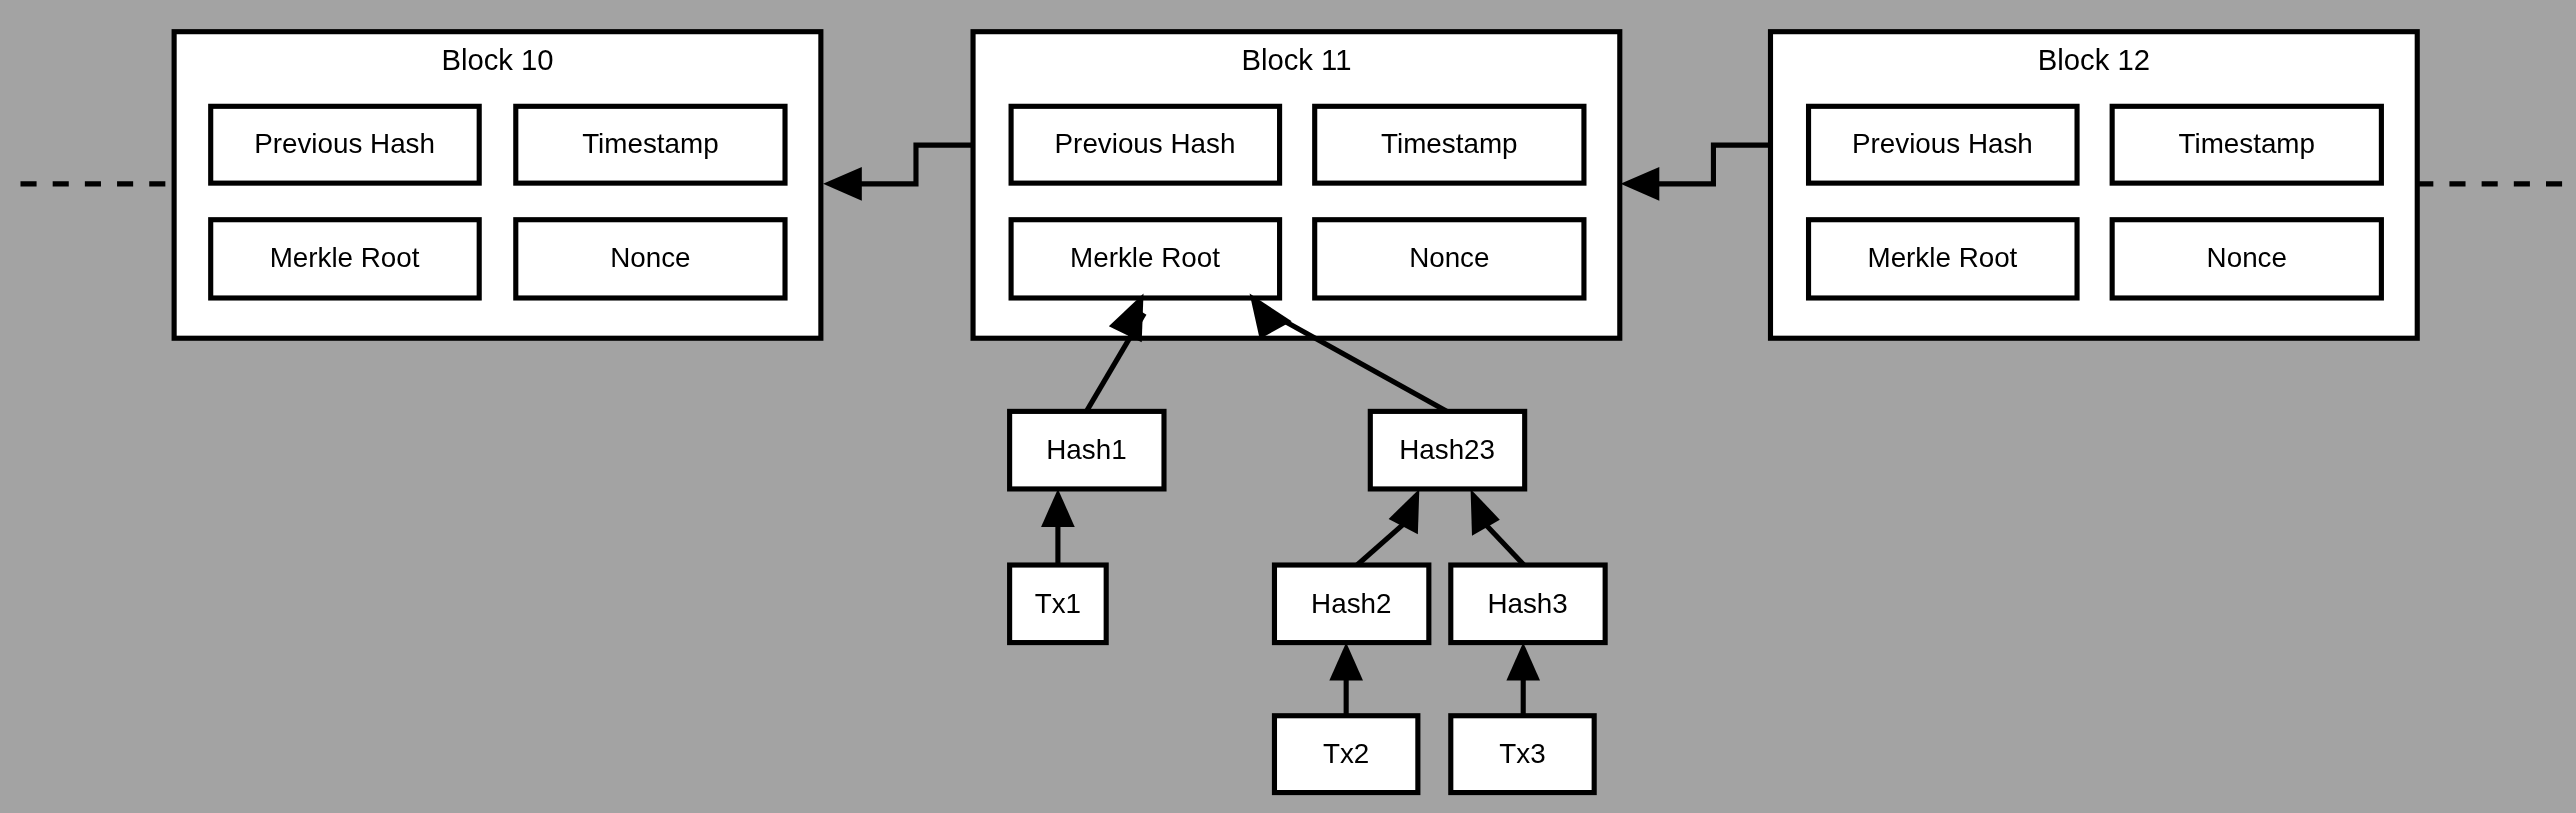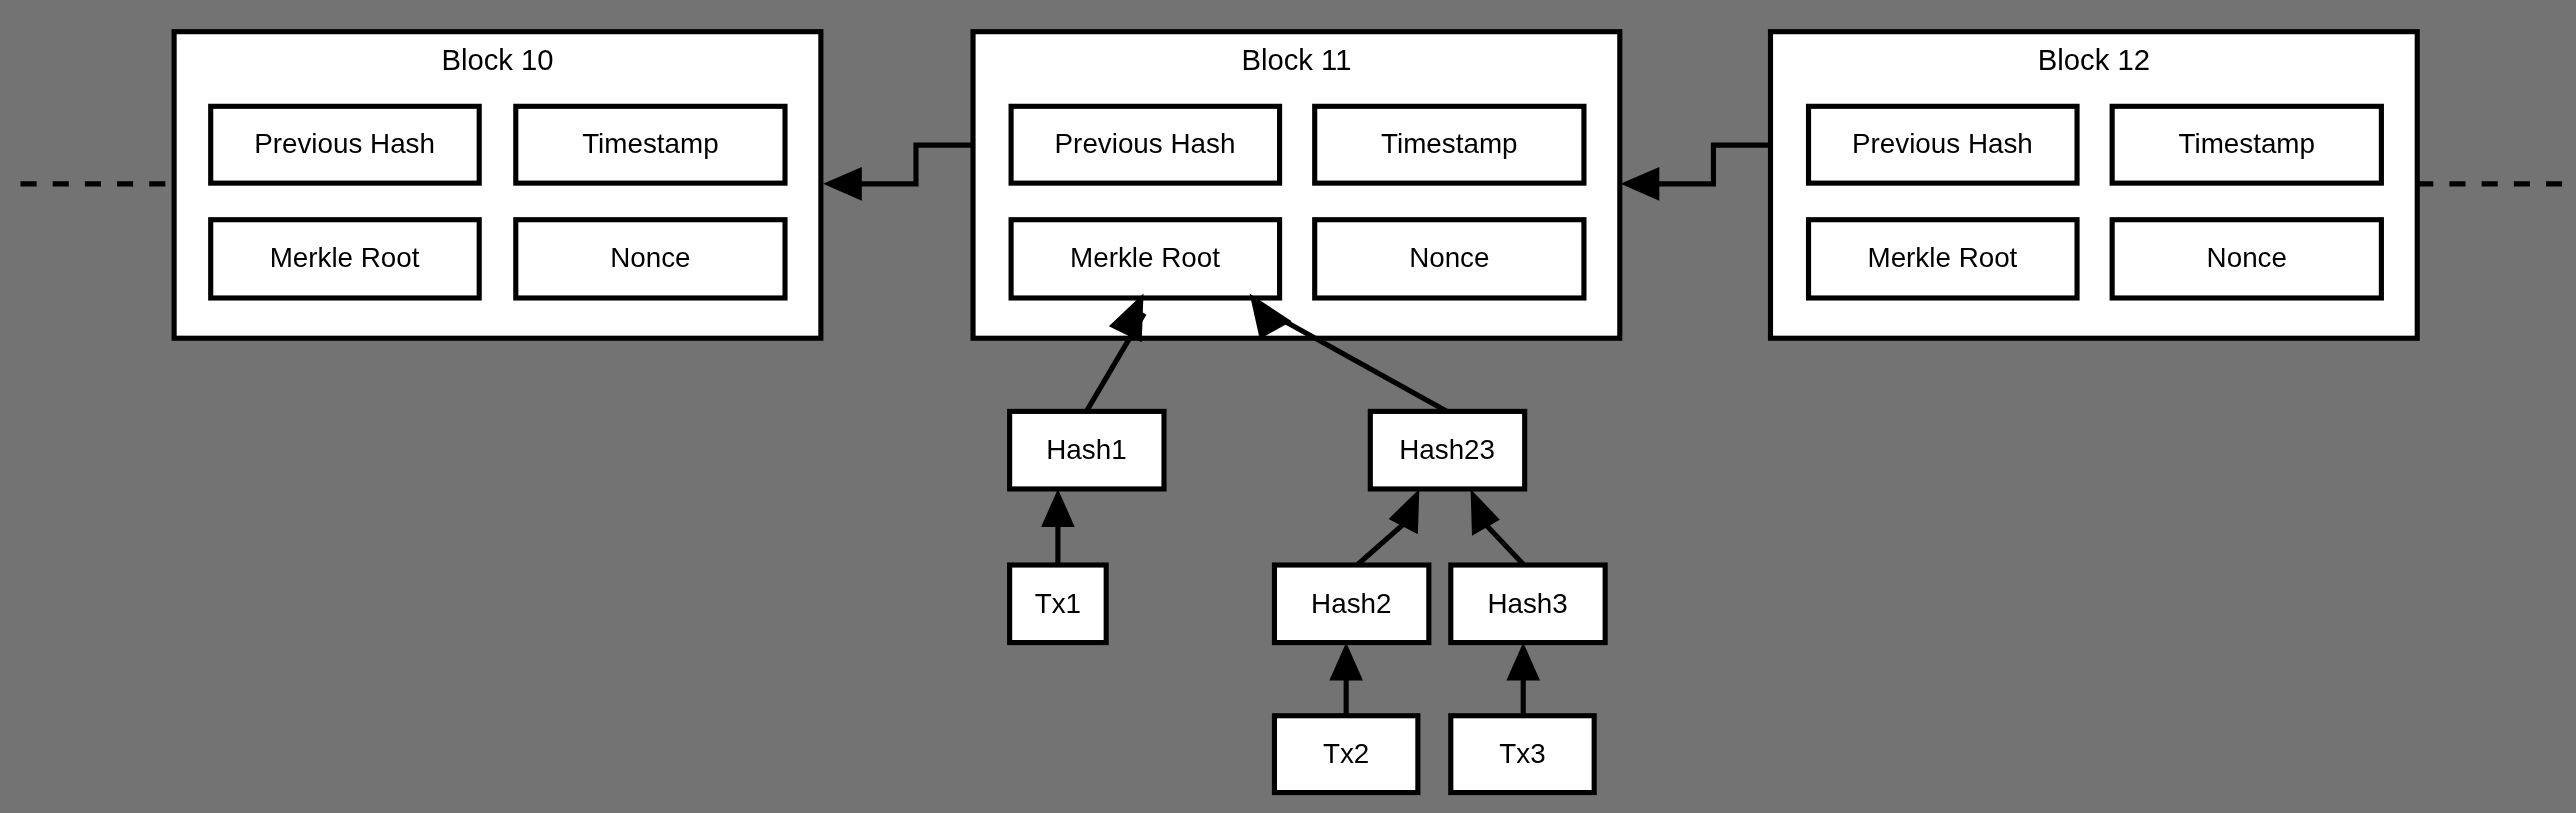--- a/index.html
+++ b/index.html
@@ -8,21 +8,21 @@
     padding: 0;
     background: #ffffff;
   }
   body {
     font-family: "Liberation Sans", sans-serif;
   }
   #canvas {
     position: relative;
     width: 2576px;
     height: 814px;
-    background: #737373;
+    background: #a3a3a3;
     overflow: hidden;
   }
   #diagram {
     display: block;
     width: 2576px;
     height: 814px;
   }
   .block-outer {
     fill: #ffffff;
     stroke: #000000;

